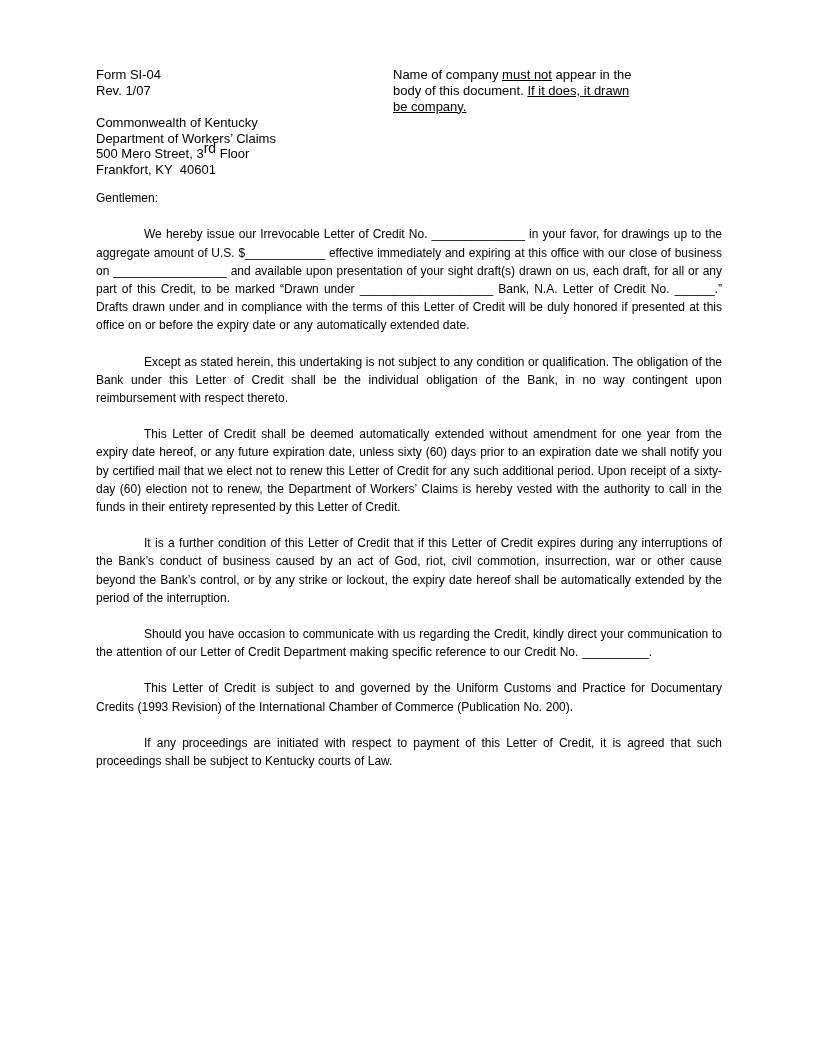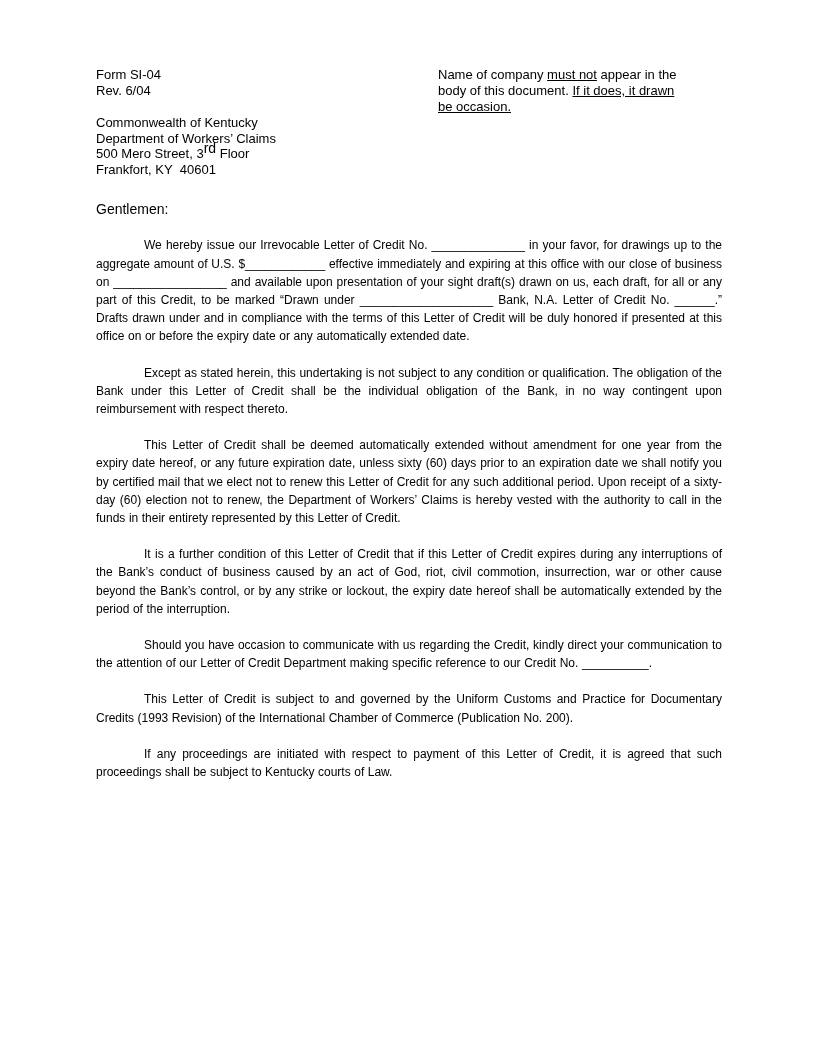--- a/index.html
+++ b/index.html
@@ -31,64 +31,63 @@
   .form-id {
     position: absolute;
     left: 0;
     top: 0;
   }
   .company-notice {
     position: absolute;
     left: 297px;
     top: 0;
     width: 300px;
-    margin-left: 45px;
   }
   .u {
     text-decoration: underline;
   }
   .address {
     margin-top: 0;
     font-size: 13px;
     line-height: 15.6px;
   }
   sup.ord {
     font-size: 14px;
     vertical-align: super;
     line-height: 0;
   }
   .salutation {
-    margin-top: 23px;
-    font-size: 14px;
+    margin-top: 12px;
+    font-size: 12px;
     line-height: 18px;
   }
   .para {
     margin: 18px 0 0 0;
     font-size: 12px;
     line-height: 18.2px;
     text-align: justify;
     text-indent: 48px;
     word-spacing: 0.2px;
   }
 </style>
 </head>
 <body>
 
 <div class="page">
   <div class="content">
 
     <div class="doc-header">
       <div class="form-id">
         <div>Form SI-04</div>
-        <div>Rev. 6/04</div>
+        <div>Rev. 1/07</div>
       </div>
       <div class="company-notice">
         <div><span>Name of company </span><span class="u">must not</span><span> appear in the</span></div>
         <div><span>body of this document. </span><span class="u">If it does, it drawn</span></div>
-        <div><span class="u">be occasion.</span></div>
+        <div><span class="u">be company.</span></div>
       </div>
     </div>
 
     <div class="address">
       <div>Commonwealth of Kentucky</div>
       <div>Department of Workers’ Claims</div>
       <div><span>500 Mero Street, 3</span><sup class="ord">rd</sup><span> Floor</span></div>
       <div>Frankfort, KY&nbsp; 40601</div>
     </div>
 

